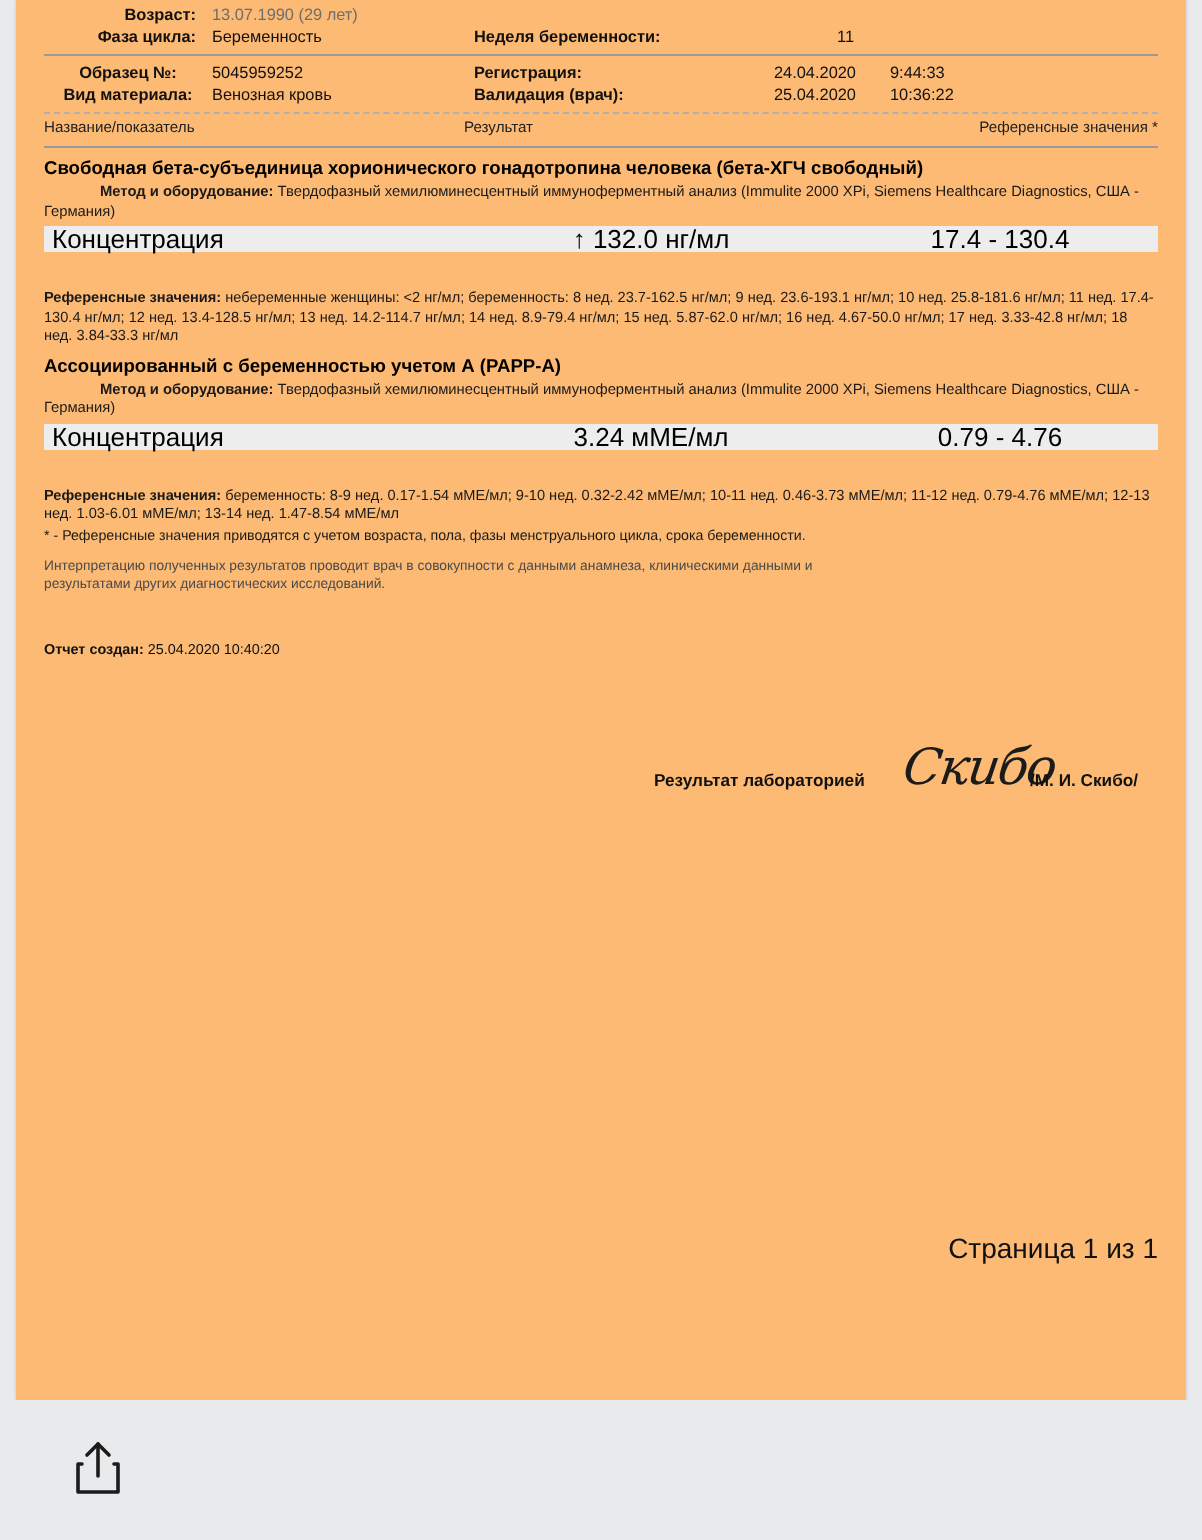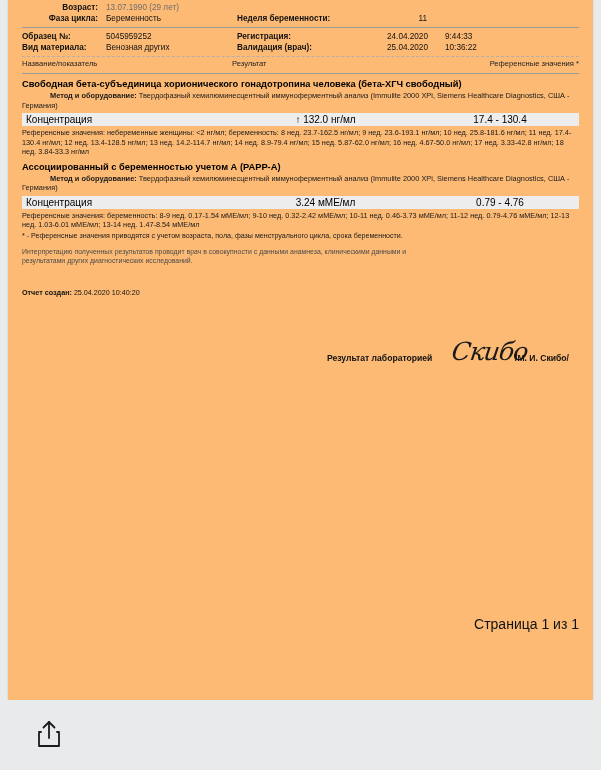--- a/index.html
+++ b/index.html
@@ -68,21 +68,21 @@
     border-top: 1px dashed #b0b0b0;
     margin: 0;
   }
 
   
   .sample-block {
     display: flex;
     padding: 3px 0 3px 0;
   }
   .sample-left { width: 215px; }
-  .sample-left .lbl { width: 84px; text-align: left; padding-right: 0; }
+  .sample-left .lbl { width: 84px; text-align: center; padding-right: 0; }
   .sample-right { flex: 1; display: flex; }
   .sample-right .lbl { width: 150px; }
   .sample-right .val { width: 110px; display: flex; }
   .sample-right .val .d { width: 58px; }
   .sample-right .val .t { width: 52px; }
 
   
   .colhead {
     display: flex;
     font-size: 7.6px;
@@ -106,36 +106,36 @@
     color: #1a1a1a;
     margin-bottom: 3px;
   }
   .method b { font-weight: bold; padding-left: 28px; }
 
   .result-row {
     display: flex;
     align-items: center;
     background: #ededed;
     height: 13px;
-    font-size: 10px;
+    font-size: 13px;
     padding: 0 4px;
-    margin-bottom: 2px;
+    margin-bottom: 18px;
   }
   .result-row .name { width: 200px; }
   .result-row .value { flex: 1; text-align: center; font-weight: normal; }
   .result-row .value .arrow { font-weight: bold; }
   .result-row .ref { width: 150px; text-align: center; }
 
   .refvals {
     font-size: 7.3px;
     line-height: 9.6px;
     color: #1a1a1a;
     margin-bottom: 2px;
   }
-  .refvals b { font-weight: normal; text-align: center; }
+  .refvals b { font-weight: bold; text-align: center; }
 
   .footnote {
     font-size: 7.1px;
     color: #1a1a1a;
     margin-top: 2px;
   }
   .interp {
     font-size: 6.9px;
     color: #4a4a4a;
     line-height: 9.5px;
@@ -247,21 +247,21 @@
       <div class="sep-line"></div>
 
       <div class="sample-block">
         <div class="sample-left">
           <div class="row">
             <div class="lbl">Образец №:</div>
             <div class="val">5045959252</div>
           </div>
           <div class="row">
             <div class="lbl">Вид материала:</div>
-            <div class="val">Венозная других</div>
+            <div class="val">Венозная кровь</div>
           </div>
         </div>
         <div class="sample-right">
           <div style="width:100%;">
             <div class="row">
               <div class="lbl">Регистрация:</div>
               <div class="val">
                 <span class="d">24.04.2020</span>
                 <span class="t">9:44:33</span>
               </div>

